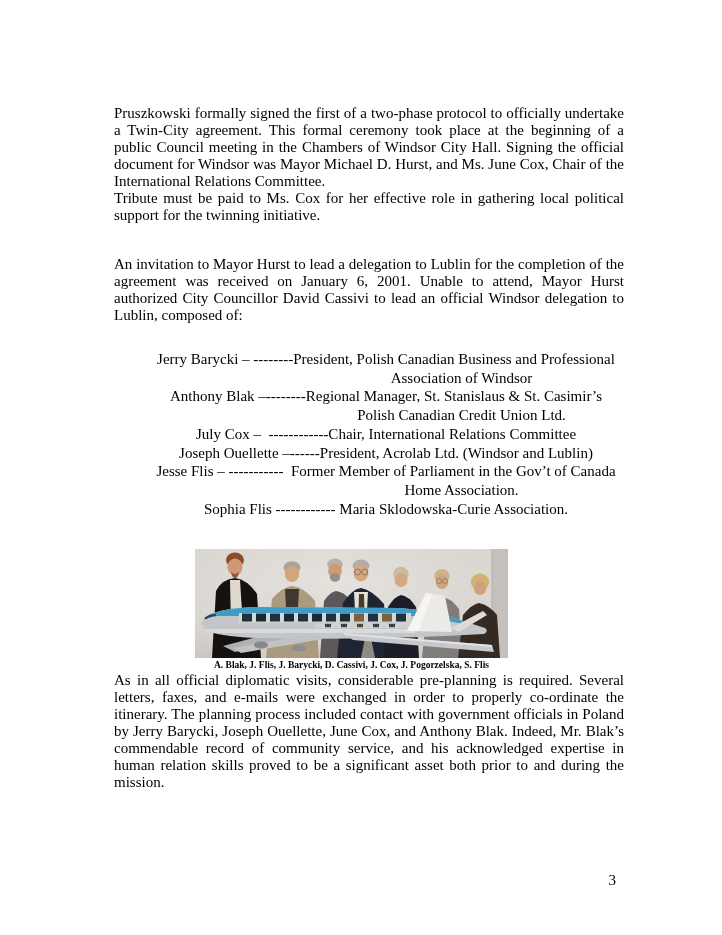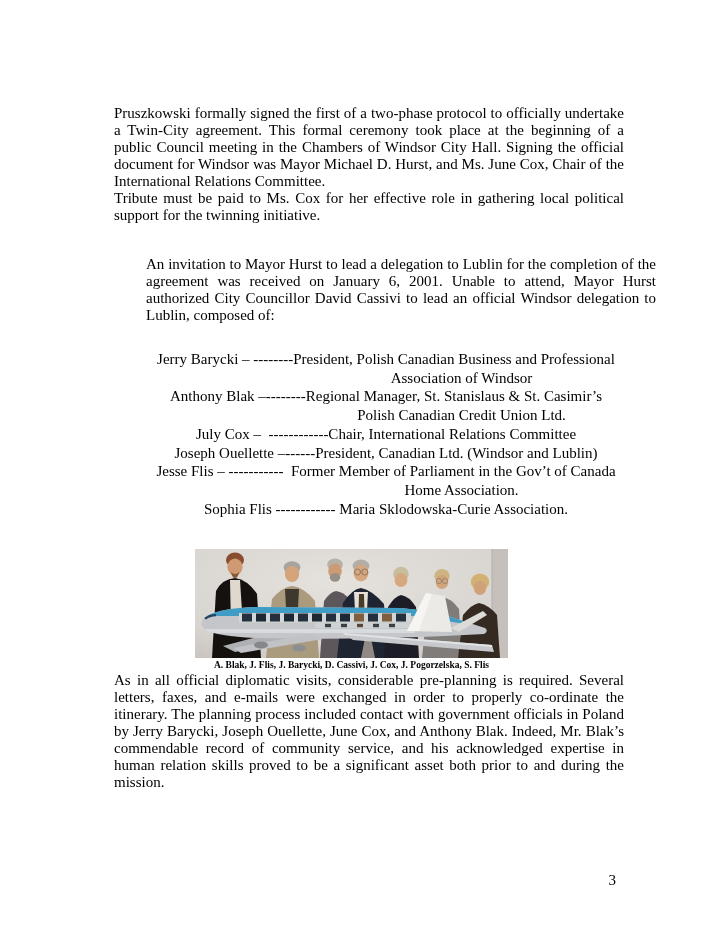--- a/index.html
+++ b/index.html
@@ -24,21 +24,21 @@
     position: absolute;
     left: 114px;
     width: 510px;
     margin: 0;
     font-size: 15px;
     line-height: 17px;
     text-align: justify;
     text-justify: inter-word;
   }
   .pos-p1 { top: 105px; }
-  .pos-p2 { top: 256px; margin-left: 32px; }
+  .pos-p2 { top: 256px; }
   .pos-p3 { top: 672px; }
   .list {
     position: absolute;
     left: 106px;
     top: 350px;
     width: 560px;
     font-size: 15px;
     line-height: 18.7px;
     text-align: center;
   }
@@ -77,21 +77,21 @@
   <p class="para pos-p1"><span>Pruszkowski formally signed the first of a two-phase protocol to officially undertake a Twin-City agreement. This formal ceremony took place at the beginning of a public Council meeting in the Chambers of Windsor City Hall. Signing the official document for Windsor was Mayor Michael D. Hurst, and Ms. June Cox, Chair of the International Relations Committee.</span><br><span>Tribute must be paid to Ms. Cox for her effective role in gathering local political support for the twinning initiative.</span></p>
 
   <p class="para pos-p2">An invitation to Mayor Hurst to lead a delegation to Lublin for the completion of the agreement was received on January 6, 2001. Unable to attend, Mayor Hurst authorized City Councillor David Cassivi to lead an official Windsor delegation to Lublin, composed of:</p>
 
   <div class="list">
     <div class="list-line">Jerry Barycki – --------President, Polish Canadian Business and Professional</div>
     <div class="list-line cont">Association of Windsor</div>
     <div class="list-line">Anthony Blak –--------Regional Manager, St. Stanislaus &amp; St. Casimir’s</div>
     <div class="list-line cont">Polish Canadian Credit Union Ltd.</div>
     <div class="list-line">July Cox –  ------------Chair, International Relations Committee</div>
-    <div class="list-line">Joseph Ouellette –------President, Canadian Ltd. (Windsor and Lublin)</div>
+    <div class="list-line">Joseph Ouellette –------President, Acrolab Ltd. (Windsor and Lublin)</div>
     <div class="list-line">Jesse Flis – -----------  Former Member of Parliament in the Gov’t of Canada</div>
     <div class="list-line cont">Home Association.</div>
     <div class="list-line">Sophia Flis ------------ Maria Sklodowska-Curie Association.</div>
   </div>
 
   <figure class="photo-figure">
     <svg width="313" height="109" viewBox="0 0 313 109">
       <defs>
         <radialGradient id="wallgrad" cx="45%" cy="30%" r="85%">
           <stop offset="0%" stop-color="#e5e2dd"></stop>

